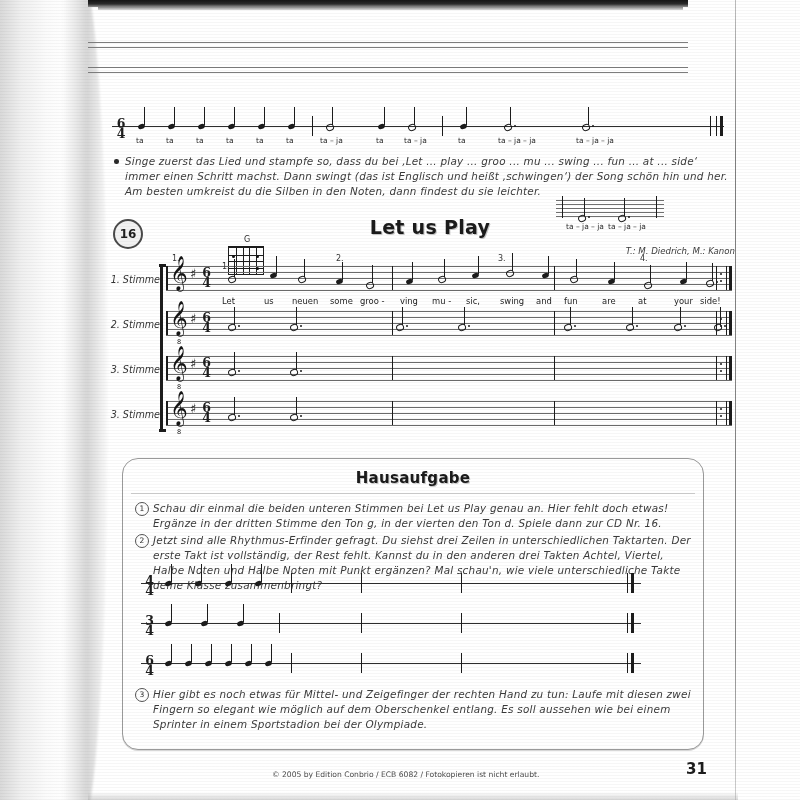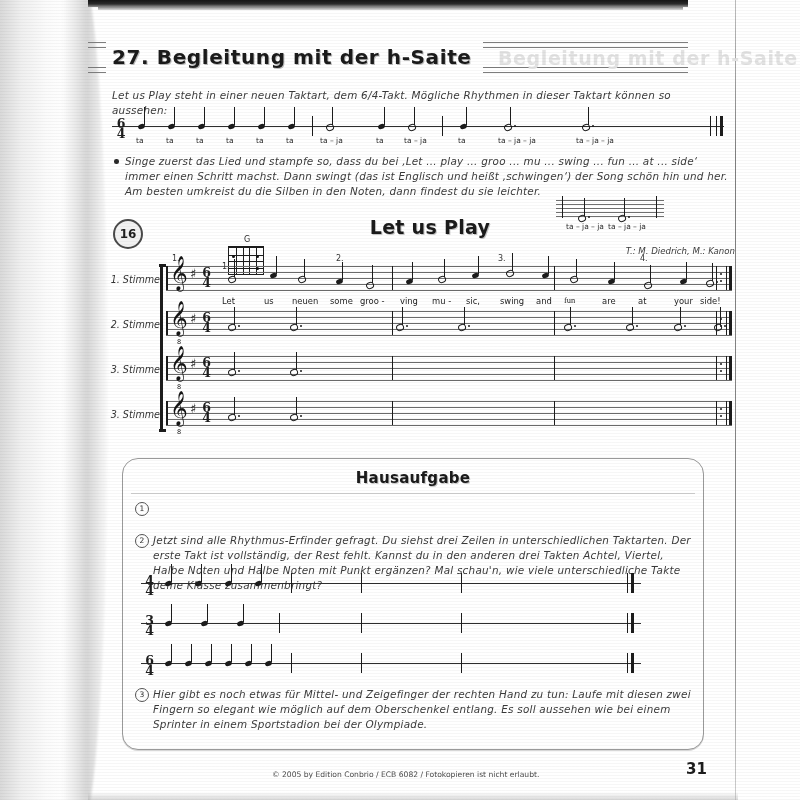--- a/index.html
+++ b/index.html
@@ -199,25 +199,22 @@
   <div class="bottom-shade"></div>
 </div>
 
 <div id="content">
 
   <div class="hdr">
     <div class="rule r1"></div>
     <div class="rule r2"></div>
     <div class="rule r3"></div>
     <div class="rule r4"></div>
-    <div class="hdr-ghost">Begleitung mit der h-Saite</div>
-    <div class="hdr-title">27. Begleitung mit der h-Saite</div>
   </div>
 
-  <div class="intro hand">Let us Play steht in einer neuen Taktart, dem 6/4-Takt. Mögliche Rhythmen in dieser Taktart können so aussehen:</div>
 
   <div class="rline" id="rhythm-example" style="left:112px;top:112px;width:612px;height:36px;">
     <div class="line" style="width:612px;top:14px;"></div>
     <div class="ts" style="left:2px;top:7px;width:14px;">
       <span>6</span>
       <span>4</span>
     </div>
   <div class="nh" style="left: 26px; top: 12px;"></div>
       <div class="stem" style="left: 32.2px; top: -5px; height: 18px;"></div>
       <div class="nh" style="left: 56px; top: 12px;"></div>
@@ -366,21 +363,21 @@
       <div class="lyric" style="left: 222px; top: 296px;">Let</div>
       <div class="lyric" style="left: 264px; top: 296px;">us</div>
       <div class="lyric" style="left: 292px; top: 296px;">neuen</div>
       <div class="lyric" style="left: 330px; top: 296px;">some</div>
       <div class="lyric" style="left: 360px; top: 296px;">groo -</div>
       <div class="lyric" style="left: 400px; top: 296px;">ving</div>
       <div class="lyric" style="left: 432px; top: 296px;">mu -</div>
       <div class="lyric" style="left: 466px; top: 296px;">sic,</div>
       <div class="lyric" style="left: 500px; top: 296px;">swing</div>
       <div class="lyric" style="left: 536px; top: 296px;">and</div>
-      <div class="lyric" style="left: 564px; top: 296px; font-family: Liberation Serif, serif;">fun</div>
+      <div class="lyric" style="left: 564px; top: 296px;">fun</div>
       <div class="lyric" style="left: 602px; top: 296px;">are</div>
       <div class="lyric" style="left: 638px; top: 296px;">at</div>
       <div class="lyric" style="left: 674px; top: 296px;">your</div>
       <div class="lyric" style="left: 700px; top: 296px;">side!</div>
       <div class="staff" style="left: 166px; top: 311px; width: 566px; height: 26px;">
         <div class="sl" style="width: 566px; top: 0px;"></div>
         <div class="sl" style="width: 566px; top: 6px;"></div>
         <div class="sl" style="width: 566px; top: 12px;"></div>
         <div class="sl" style="width: 566px; top: 18px;"></div>
         <div class="sl" style="width: 566px; top: 24px;"></div>
@@ -495,20 +492,21 @@
       <div class="meas-num" style="left: 640px; top: 254px;">4.</div>
       <div class="meas-num" style="left: 222px; top: 262px;">1.</div>
     </div>
 
   <div class="hbox">
     <div class="hbox-title">Hausaufgabe</div>
     <div class="hbox-sep"></div>
 
     <div class="task hand" style="left:12px;top:42px;">
       <span class="num">1</span>
+      <span>Schau dir einmal die beiden unteren Stimmen bei Let us Play genau an. Hier fehlt doch etwas! Ergänze in der dritten Stimme den Ton g, in der vierten den Ton d. Spiele dann zur CD Nr. 16.</span>
     </div>
 
     <div class="task hand" style="left:12px;top:74px;">
       <span class="num">2</span>
       <span>Jetzt sind alle Rhythmus-Erfinder gefragt. Du siehst drei Zeilen in unterschiedlichen Taktarten. Der erste Takt ist vollständig, der Rest fehlt. Kannst du in den anderen drei Takten Achtel, Viertel, Halbe Noten und Halbe Noten mit Punkt ergänzen? Mal schau'n, wie viele unterschiedliche Takte deine Klasse zusammenbringt?</span>
     </div>
 
     <div id="hw-rhythms">
         <div class="rline" style="left: 18px; top: 110px; width: 500px; height: 28px;">
           <div class="line" style="width: 500px; top: 14px;"></div>

